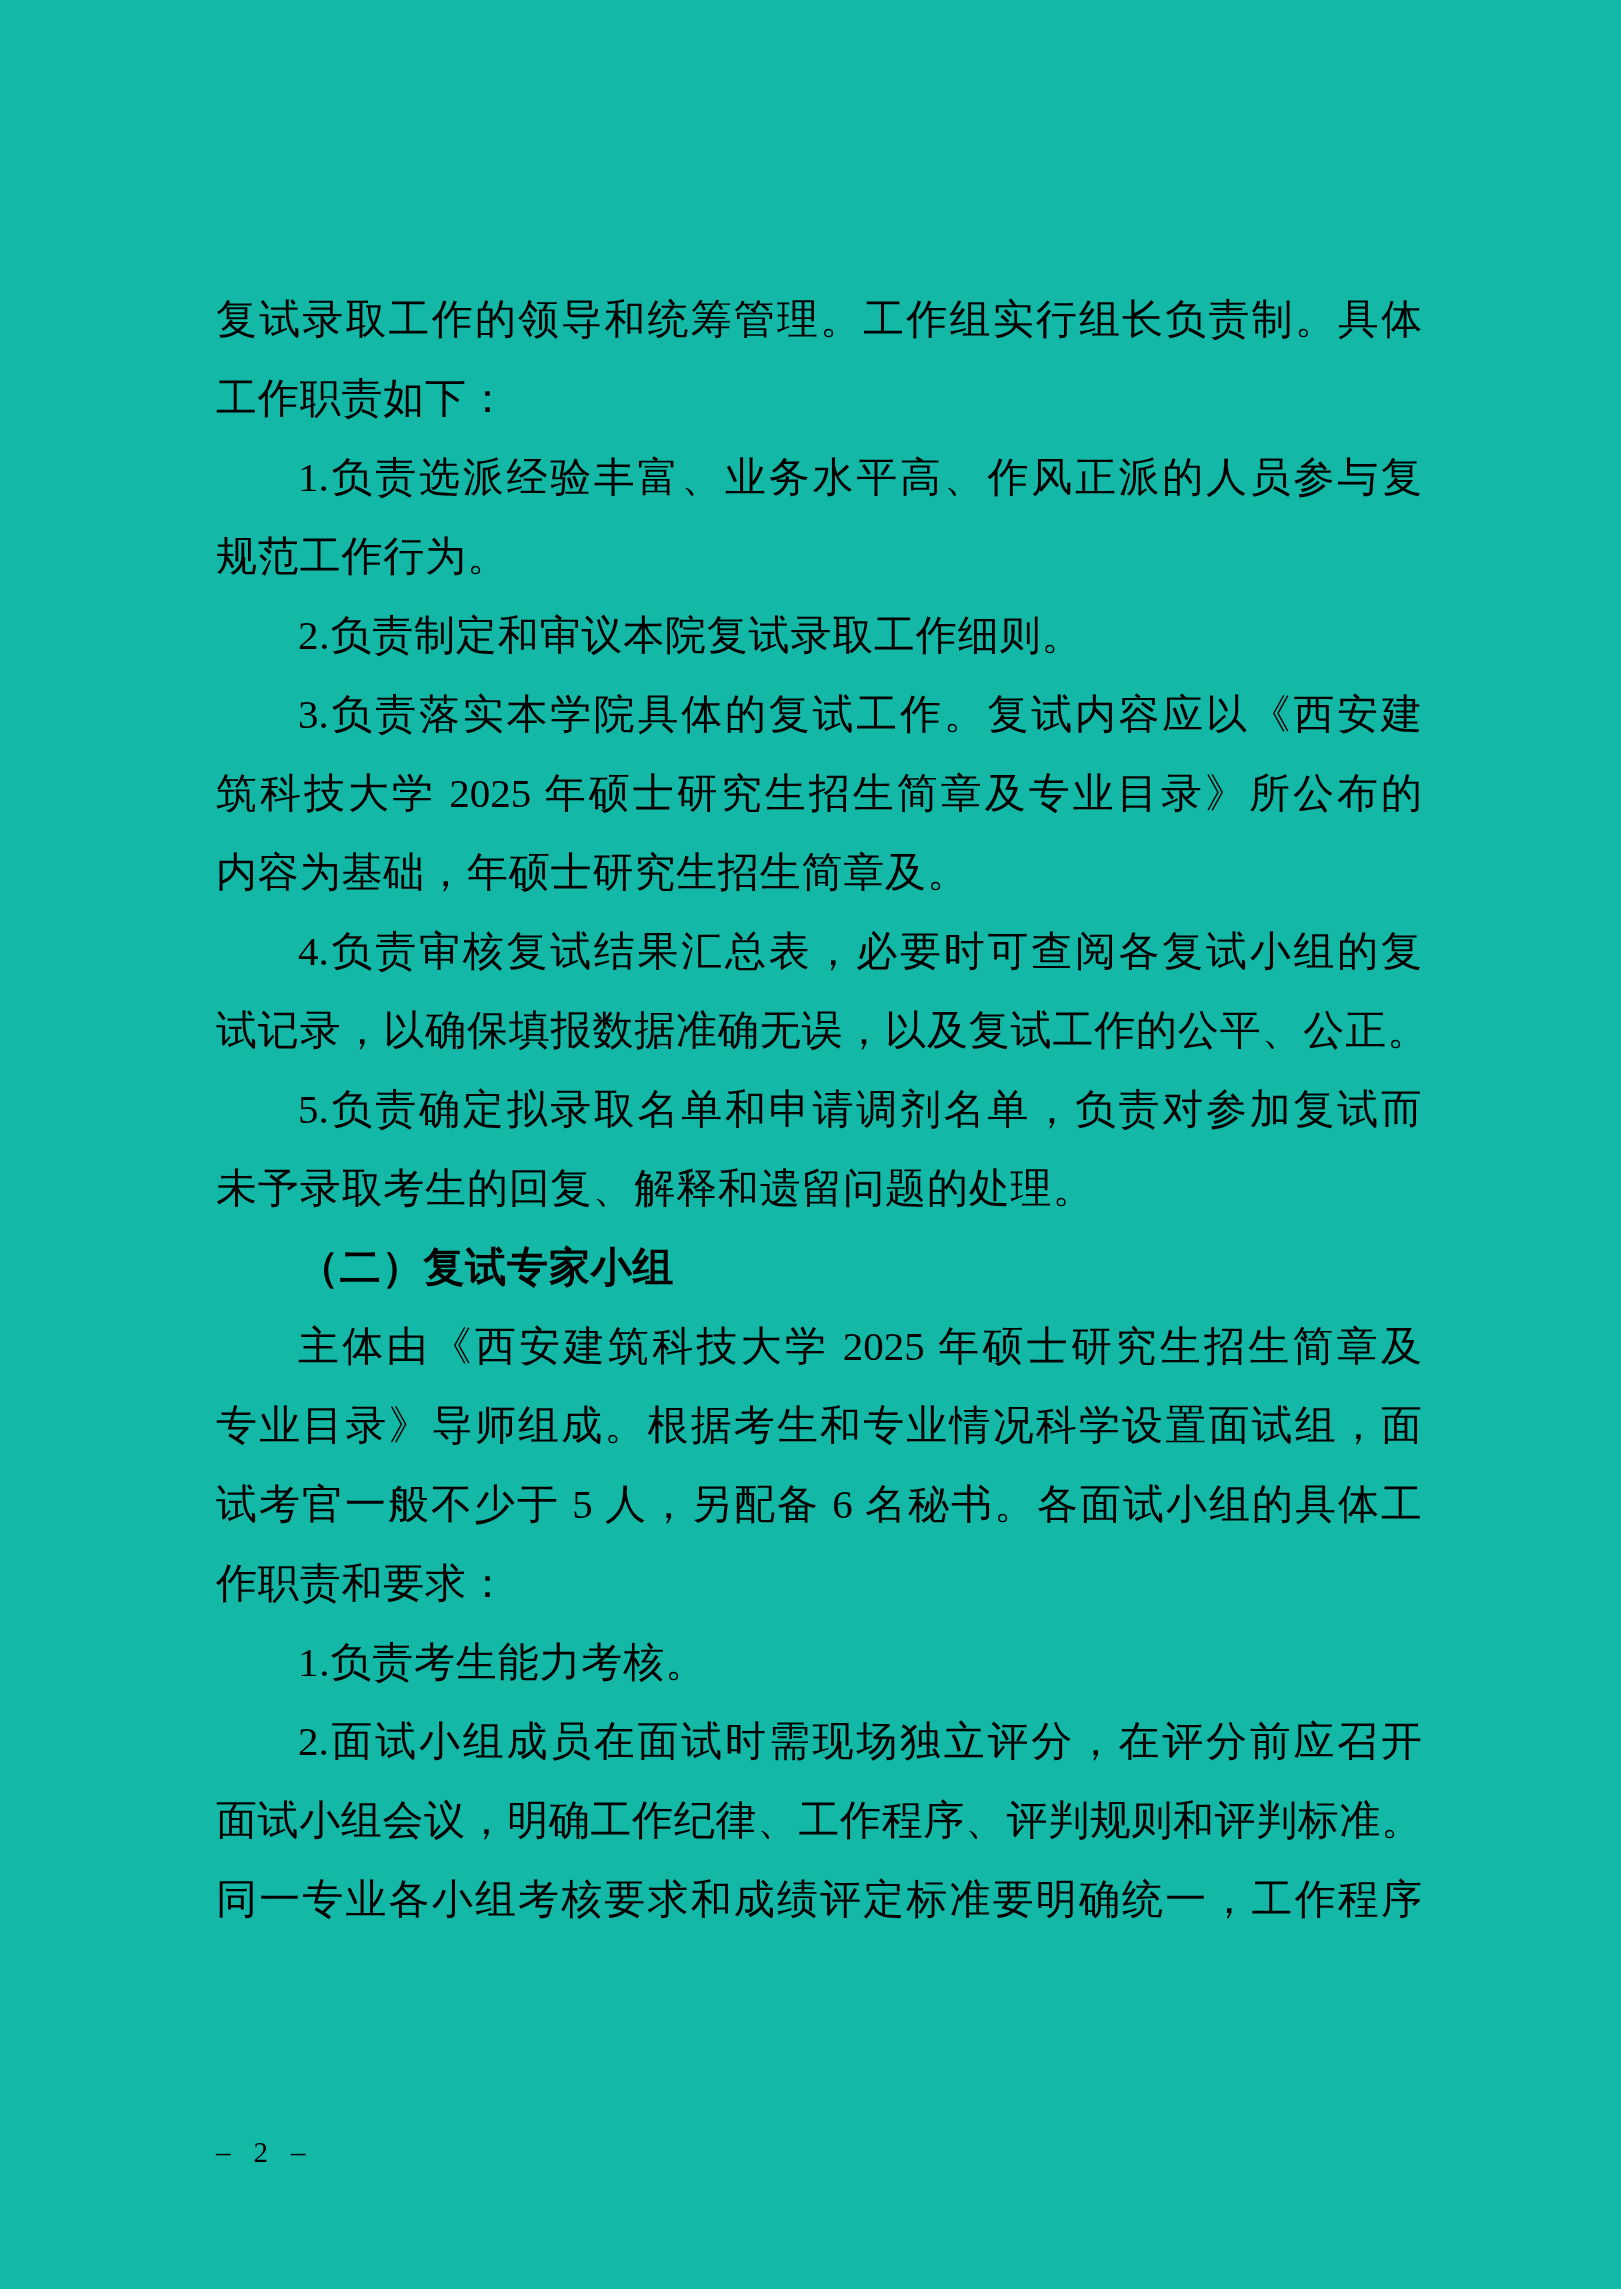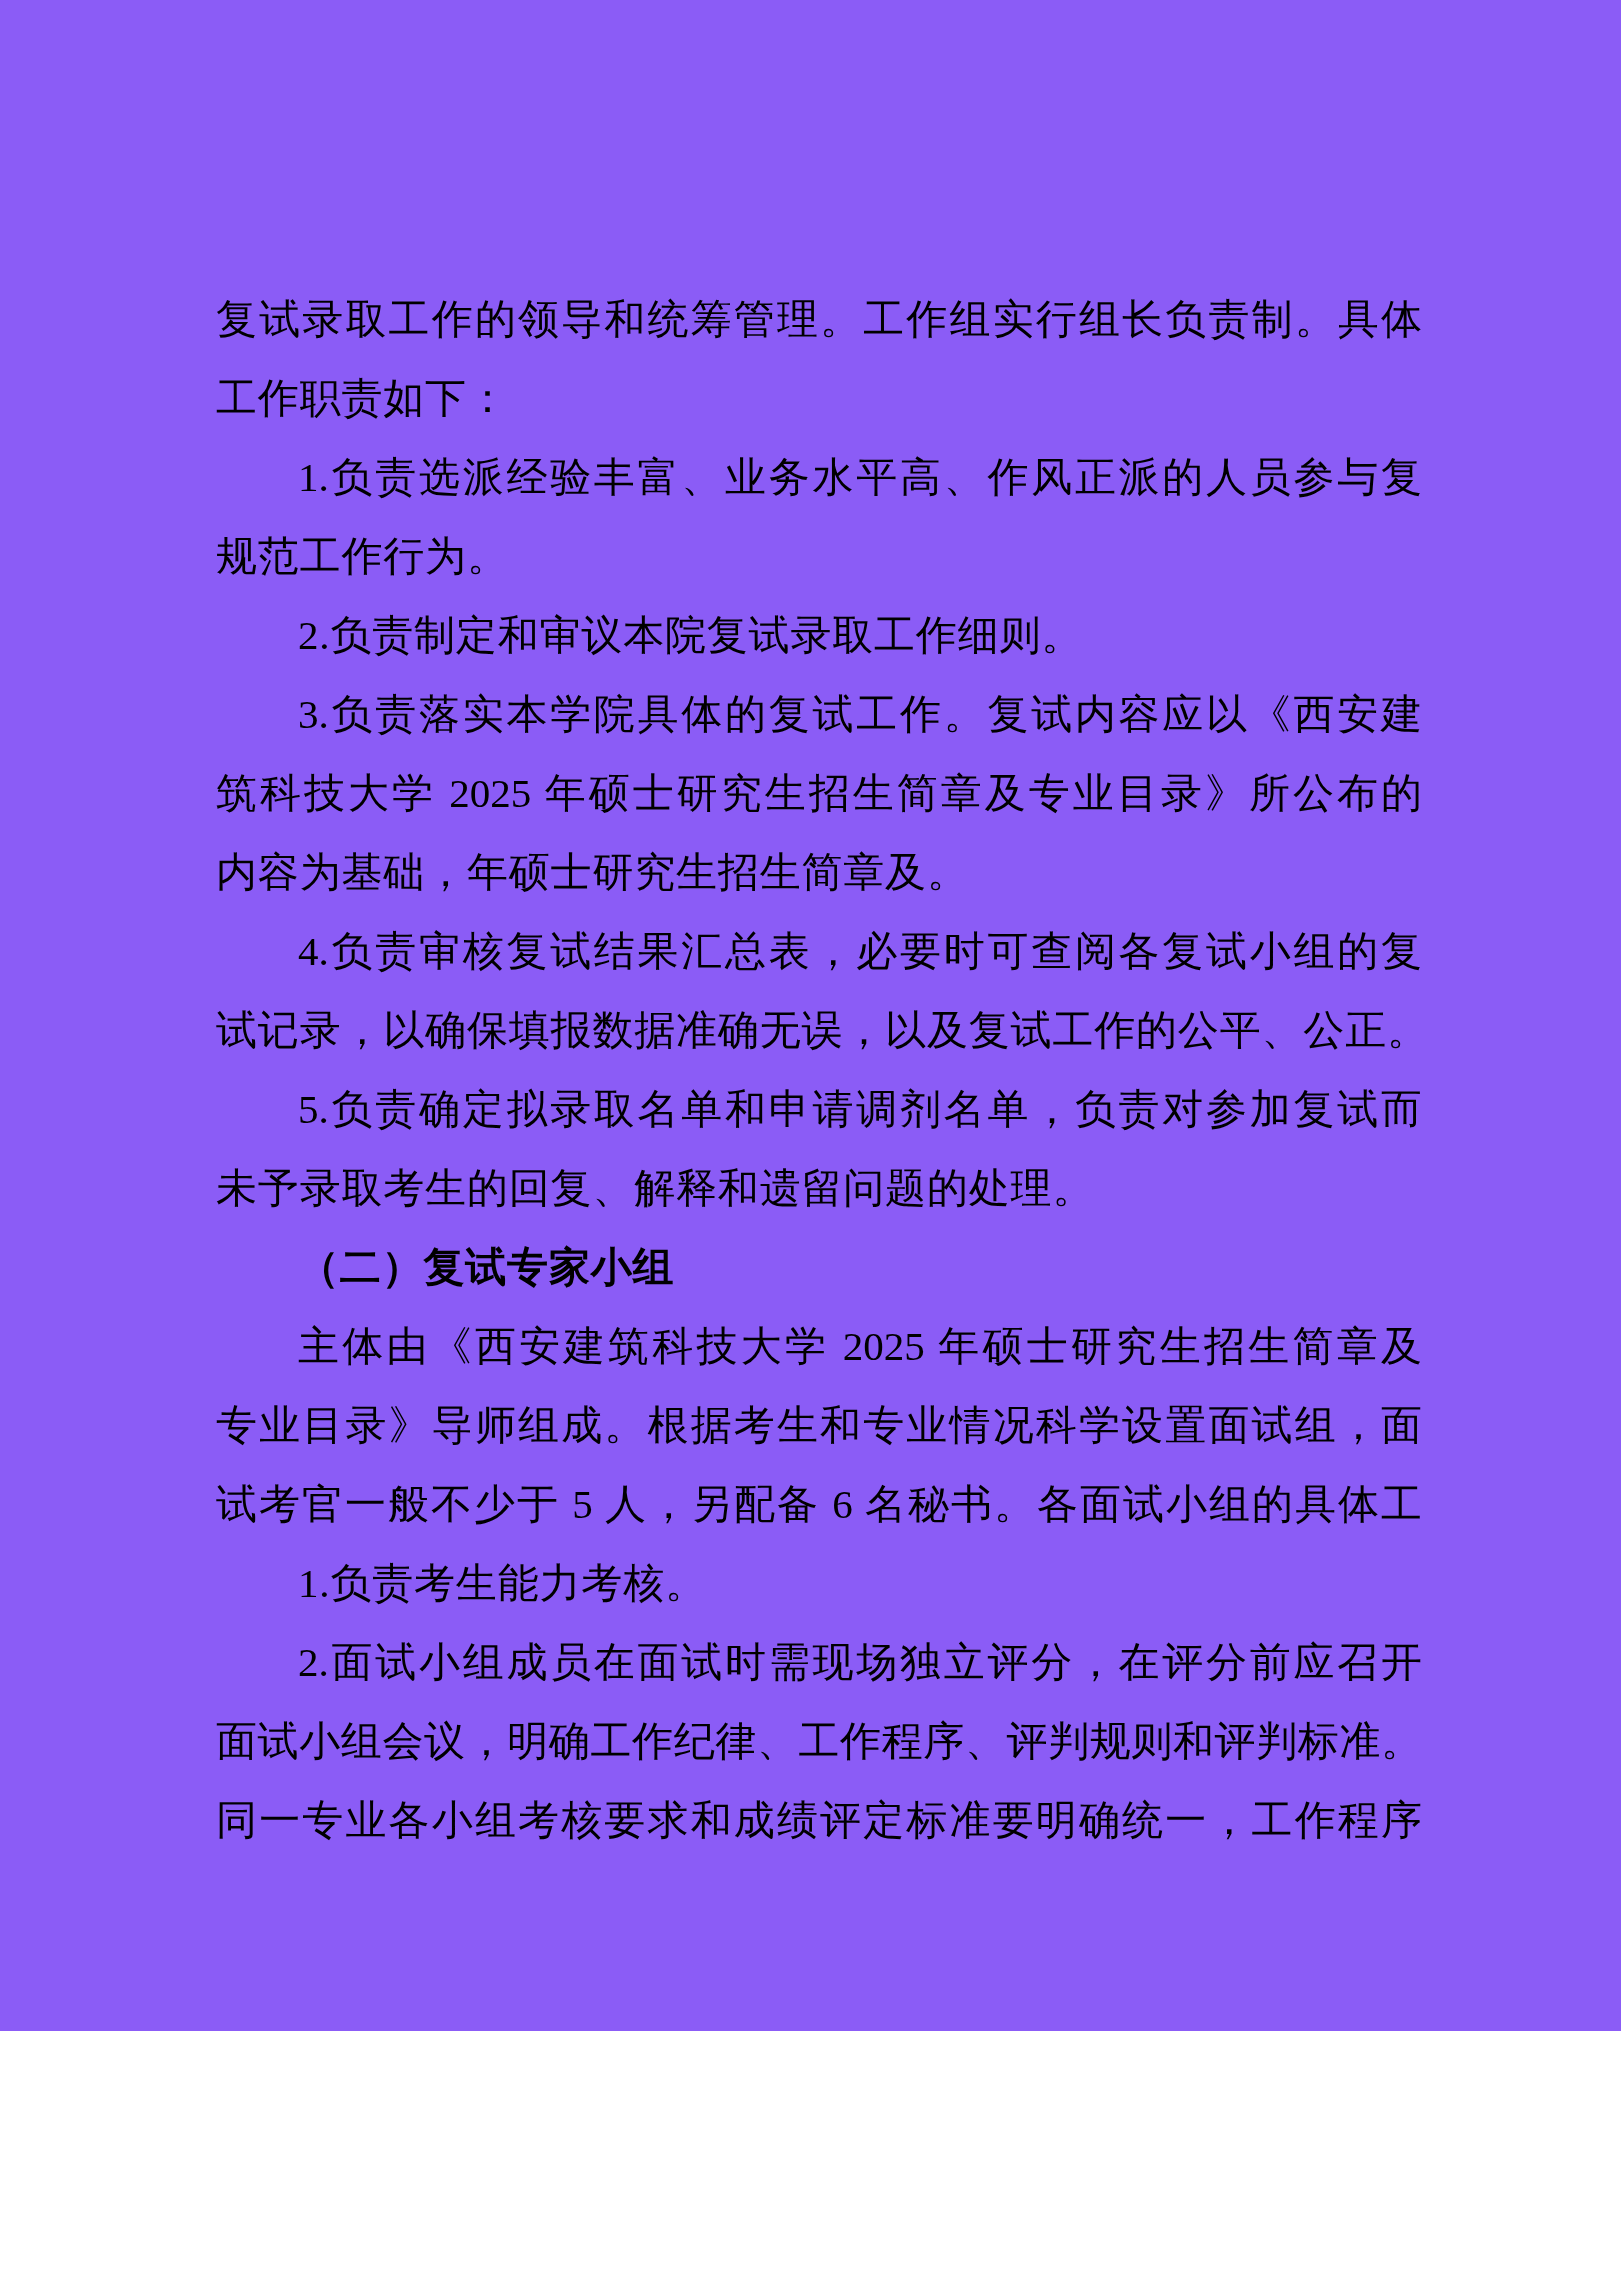--- a/index.html
+++ b/index.html
@@ -3,22 +3,22 @@
 <meta charset="utf-8">
 <style>
   html, body {
     margin: 0;
     padding: 0;
     background: #ffffff;
   }
   .page {
     position: relative;
     width: 1621px;
-    height: 2031px;
-    background: #8b5cf6;
+    height: 2289px;
+    background: #14b8a6;
     color: #000000;
     font-family: "Liberation Serif", "DejaVu Serif", serif;
     overflow: hidden;
   }
   .content {
     position: absolute;
     left: 216px;
     top: 280px;
     width: 1206px;
     font-size: 41px;
@@ -66,20 +66,21 @@
       <div class="line full">筑科技大学 2025 年硕士研究生招生简章及专业目录》所公布的</div>
       <div class="line">内容为基础，年硕士研究生招生简章及。</div>
       <div class="line indent full">4.负责审核复试结果汇总表，必要时可查阅各复试小组的复</div>
       <div class="line">试记录，以确保填报数据准确无误，以及复试工作的公平、公正。</div>
       <div class="line indent full">5.负责确定拟录取名单和申请调剂名单，负责对参加复试而</div>
       <div class="line">未予录取考生的回复、解释和遗留问题的处理。</div>
       <div class="line indent bold">（二）复试专家小组</div>
       <div class="line indent full">主体由《西安建筑科技大学 2025 年硕士研究生招生简章及</div>
       <div class="line full">专业目录》导师组成。根据考生和专业情况科学设置面试组，面</div>
       <div class="line full">试考官一般不少于 5 人，另配备 6 名秘书。各面试小组的具体工</div>
+      <div class="line">作职责和要求：</div>
       <div class="line indent">1.负责考生能力考核。</div>
       <div class="line indent full">2.面试小组成员在面试时需现场独立评分，在评分前应召开</div>
       <div class="line full">面试小组会议，明确工作纪律、工作程序、评判规则和评判标准。</div>
       <div class="line full">同一专业各小组考核要求和成绩评定标准要明确统一，工作程序</div>
     </div>
   <div class="page-footer">– 2 –</div>
 </div>
 
 
 </body></html>

